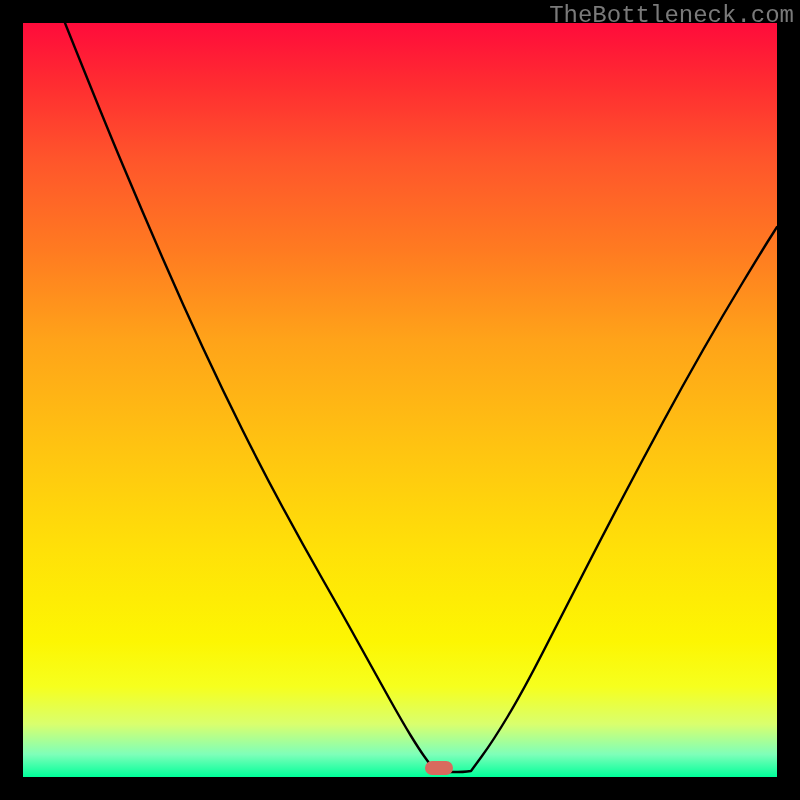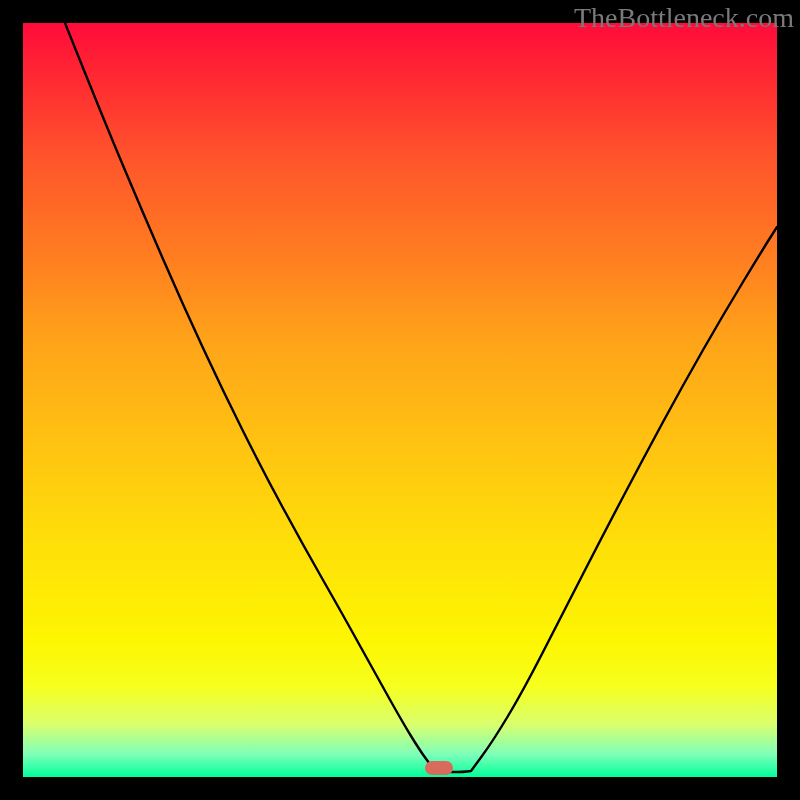--- a/index.html
+++ b/index.html
@@ -43,22 +43,22 @@
     position: absolute;
     width: 28px;
     height: 14px;
     border-radius: 7px;
     background: #d96a5e;
   }
   .watermark {
     position: absolute;
     top: 2px;
     right: 6px;
-    font-family: Liberation Serif, serif;
-    font-size: 28px;
+    font-family: Liberation Mono, monospace;
+    font-size: 24px;
     color: #7a7a7a;
     user-select: none;
   }
 </style>
 </head>
 <body>
 
 <div class="stage">
 
   <div class="black-frame" style="left:0;top:0;width:800px;height:23px"></div>

